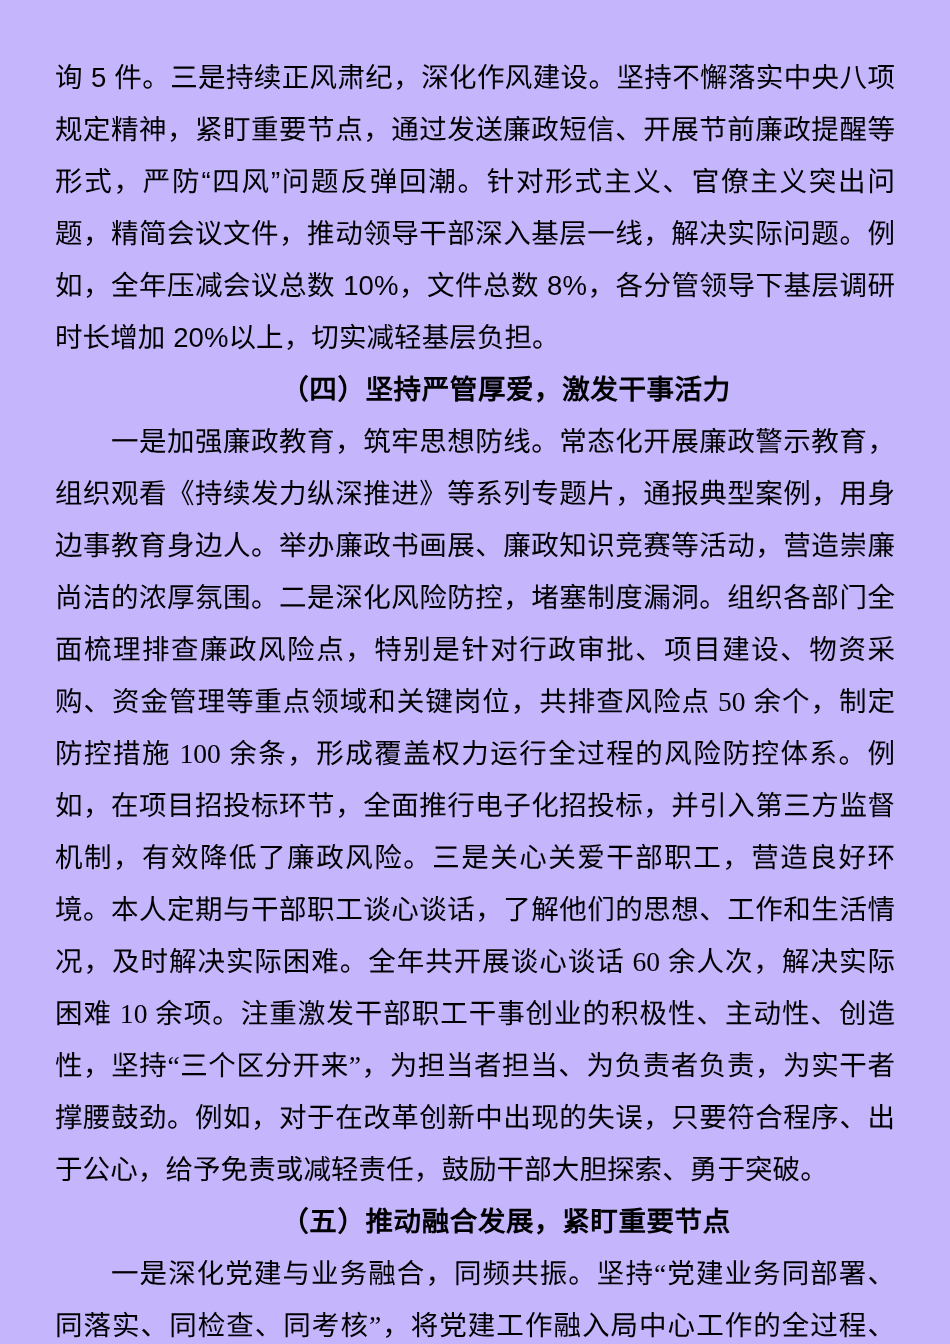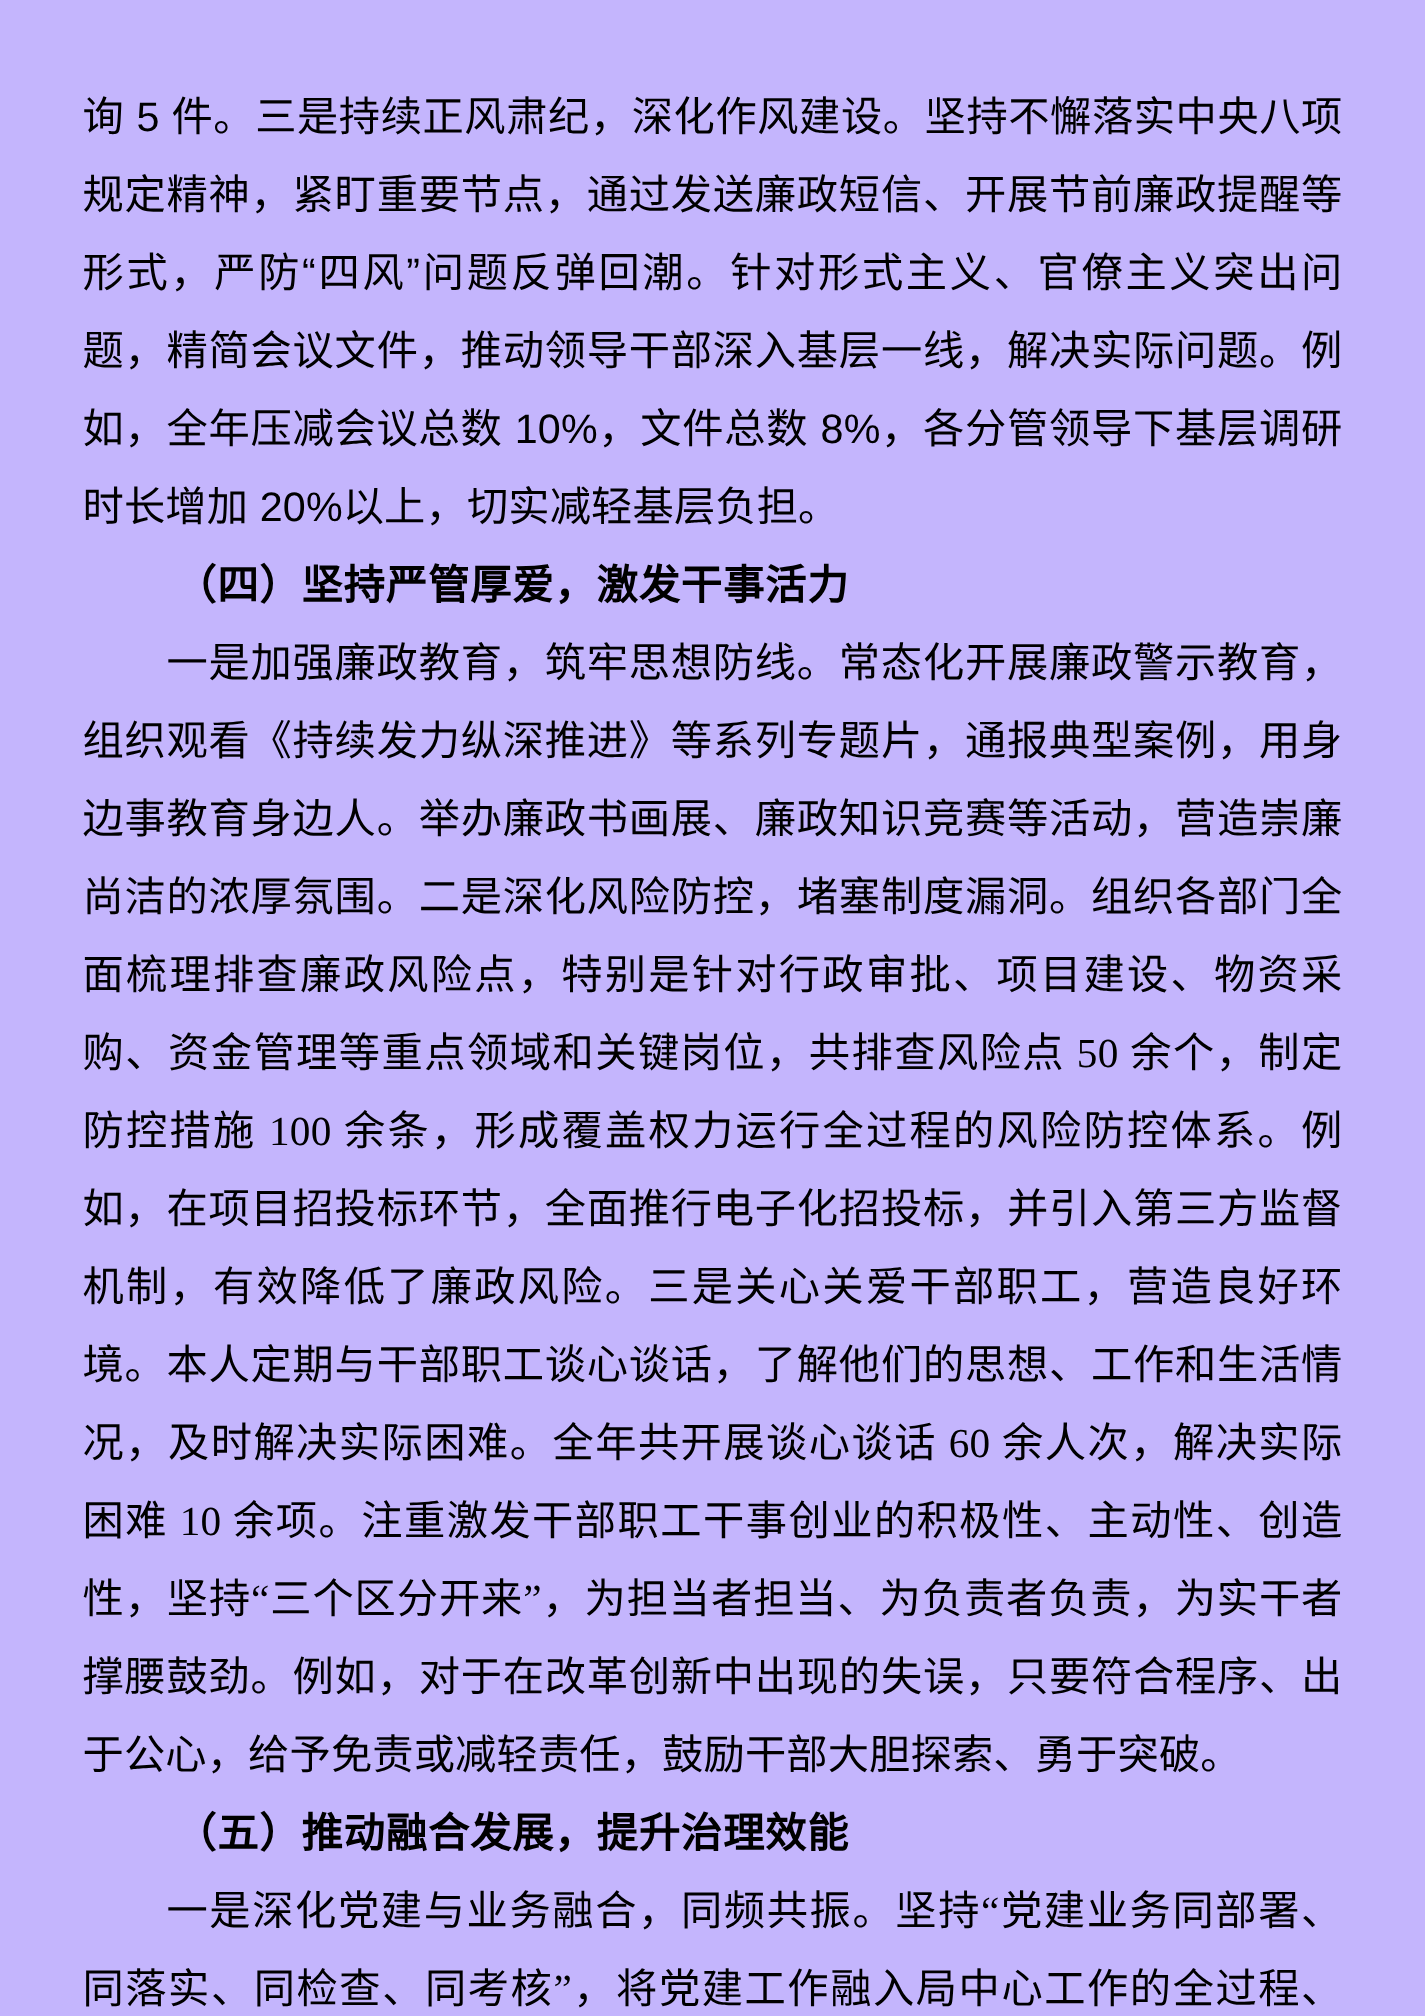--- a/index.html
+++ b/index.html
@@ -41,33 +41,33 @@
   }
   .heading {
     font-family: "Liberation Sans", "DejaVu Sans", sans-serif;
     font-size: 27.5px;
     line-height: 52px;
     color: #000000;
     font-weight: bold;
     margin: 0;
     text-indent: 62px;
     letter-spacing: 0.6px;
-    text-align: left;
+    text-align: center;
   }
 </style>
 </head>
 <body>
 
 <div class="page">
   <div class="content">
 
     <p class="para">询 5 件。三是持续正风肃纪，深化作风建设。坚持不懈落实中央八项规定精神，紧盯重要节点，通过发送廉政短信、开展节前廉政提醒等形式，严防“四风”问题反弹回潮。针对形式主义、官僚主义突出问题，精简会议文件，推动领导干部深入基层一线，解决实际问题。例如，全年压减会议总数 10%，文件总数 8%，各分管领导下基层调研时长增加 20%以上，切实减轻基层负担。</p>
 
     <h3 class="heading">（四）坚持严管厚爱，激发干事活力</h3>
 
     <p class="para indent">一是加强廉政教育，筑牢思想防线。常态化开展廉政警示教育，组织观看《持续发力纵深推进》等系列专题片，通报典型案例，用身边事教育身边人。举办廉政书画展、廉政知识竞赛等活动，营造崇廉尚洁的浓厚氛围。二是深化风险防控，堵塞制度漏洞。组织各部门全面梳理排查廉政风险点，特别是针对行政审批、项目建设、物资采购、资金管理等重点领域和关键岗位，共排查风险点 50 余个，制定防控措施 100 余条，形成覆盖权力运行全过程的风险防控体系。例如，在项目招投标环节，全面推行电子化招投标，并引入第三方监督机制，有效降低了廉政风险。三是关心关爱干部职工，营造良好环境。本人定期与干部职工谈心谈话，了解他们的思想、工作和生活情况，及时解决实际困难。全年共开展谈心谈话 60 余人次，解决实际困难 10 余项。注重激发干部职工干事创业的积极性、主动性、创造性，坚持“三个区分开来”，为担当者担当、为负责者负责，为实干者撑腰鼓劲。例如，对于在改革创新中出现的失误，只要符合程序、出于公心，给予免责或减轻责任，鼓励干部大胆探索、勇于突破。</p>
 
-    <h3 class="heading">（五）推动融合发展，提升治理效能</h3>
+    <h3 class="heading">（五）推动融合发展，紧盯重要节点</h3>
 
     <p class="para indent">一是深化党建与业务融合，同频共振。坚持“党建业务同部署、同落实、同检查、同考核”，将党建工作融入局中心工作的全过程、各方面。</p>
 
   </div>
 </div>
 
 </body></html>

